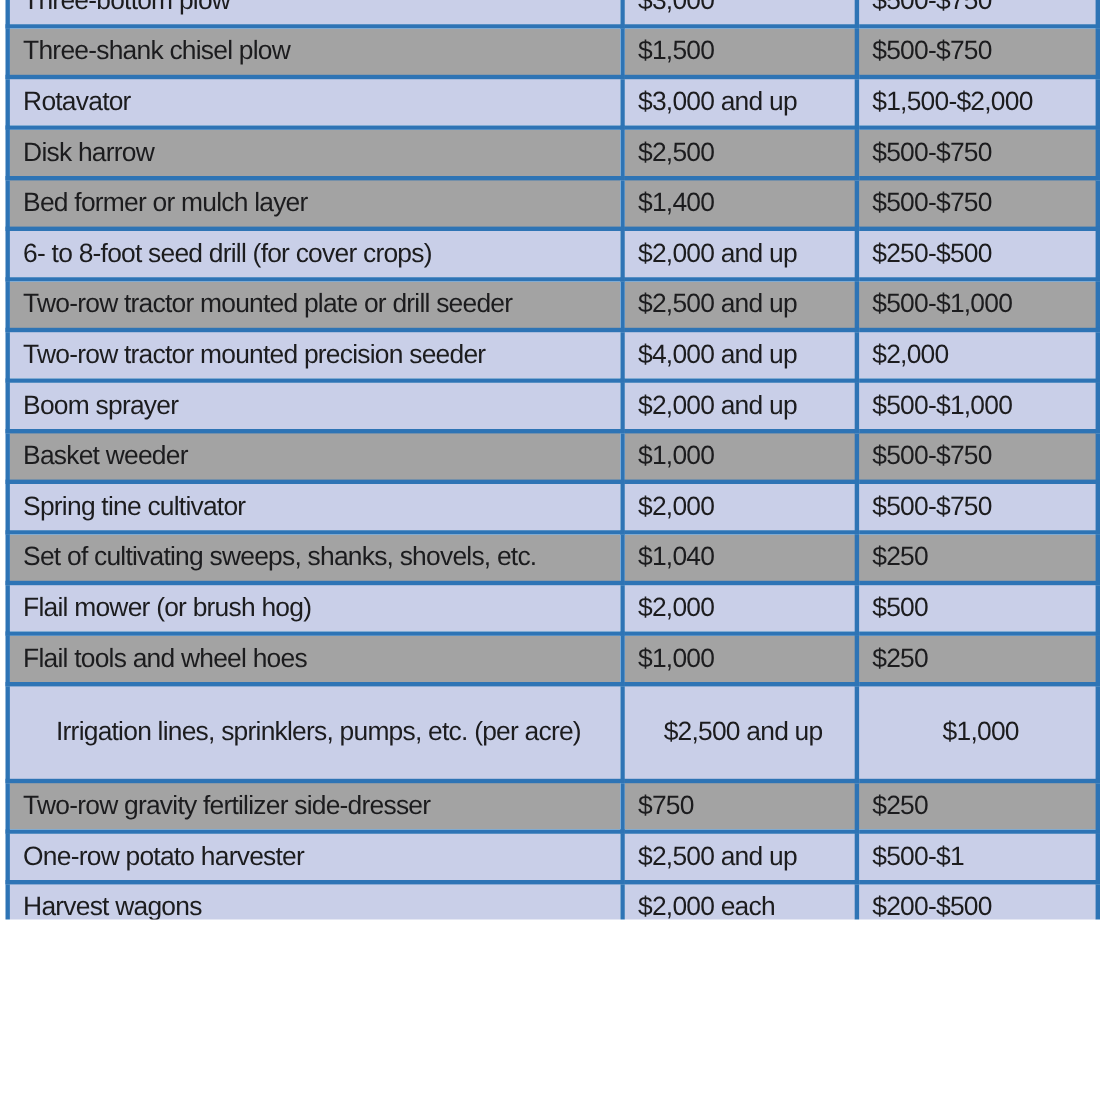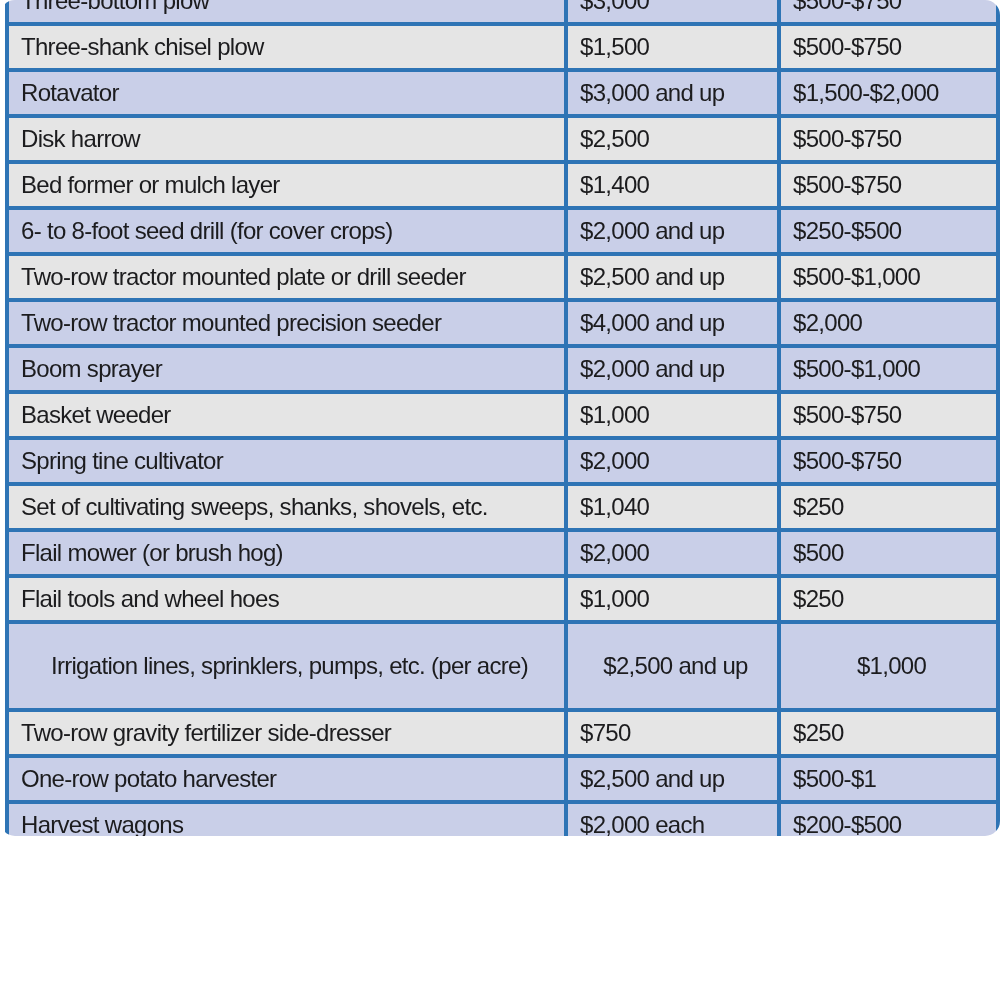--- a/index.html
+++ b/index.html
@@ -12,21 +12,20 @@
     height: 1000px;
     overflow: hidden;
     font-family: "Liberation Sans", sans-serif;
   }
   .viewport {
     position: relative;
     width: 1000px;
     height: 836px;
     overflow: hidden;
     background: #ffffff;
-    border-radius: 15px;
   }
   table.cost-table {
     position: absolute;
     top: -24px;
     left: 5px;
     width: 991px;
     border-collapse: collapse;
     table-layout: fixed;
   }
   table.cost-table td {
@@ -34,21 +33,21 @@
     color: #1c1c1e;
     font-size: 24px;
     letter-spacing: -0.7px;
     line-height: 42px;
     height: 42px;
     padding: 0 6px 0 12px;
     vertical-align: middle;
     overflow: hidden;
   }
   tr.row-blue td  { background: #c9cfe8; }
-  tr.row-white td { background: #e5e5e5; }
+  tr.row-white td { background: #a3a3a3; }
   tr.row-tall td  { height: 84px; line-height: 42px; text-align: center; }
   tr.row-clipped td {
     vertical-align: top;
     line-height: 30px;
     padding-top: 2px;
     height: 42px;
   }
   col.col-item  { width: 559px; }
   col.col-new   { width: 213px; }
   col.col-used  { width: 219px; }

